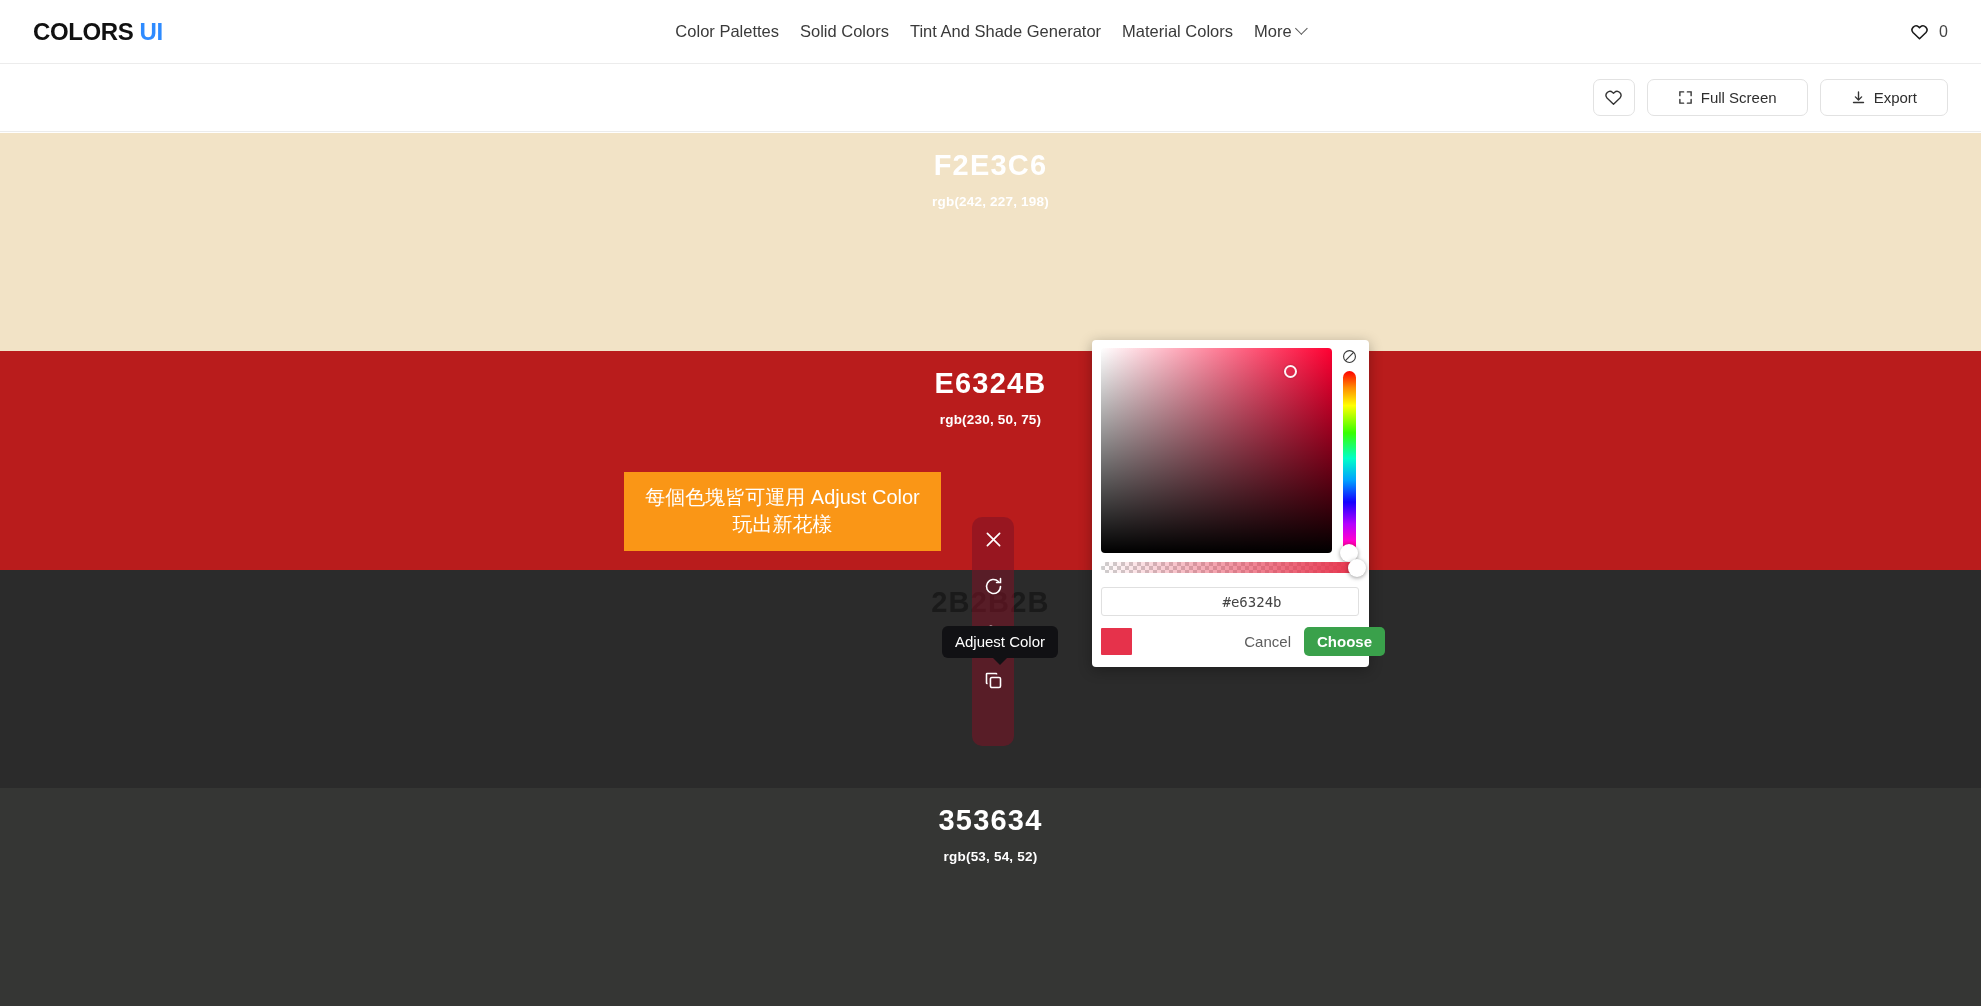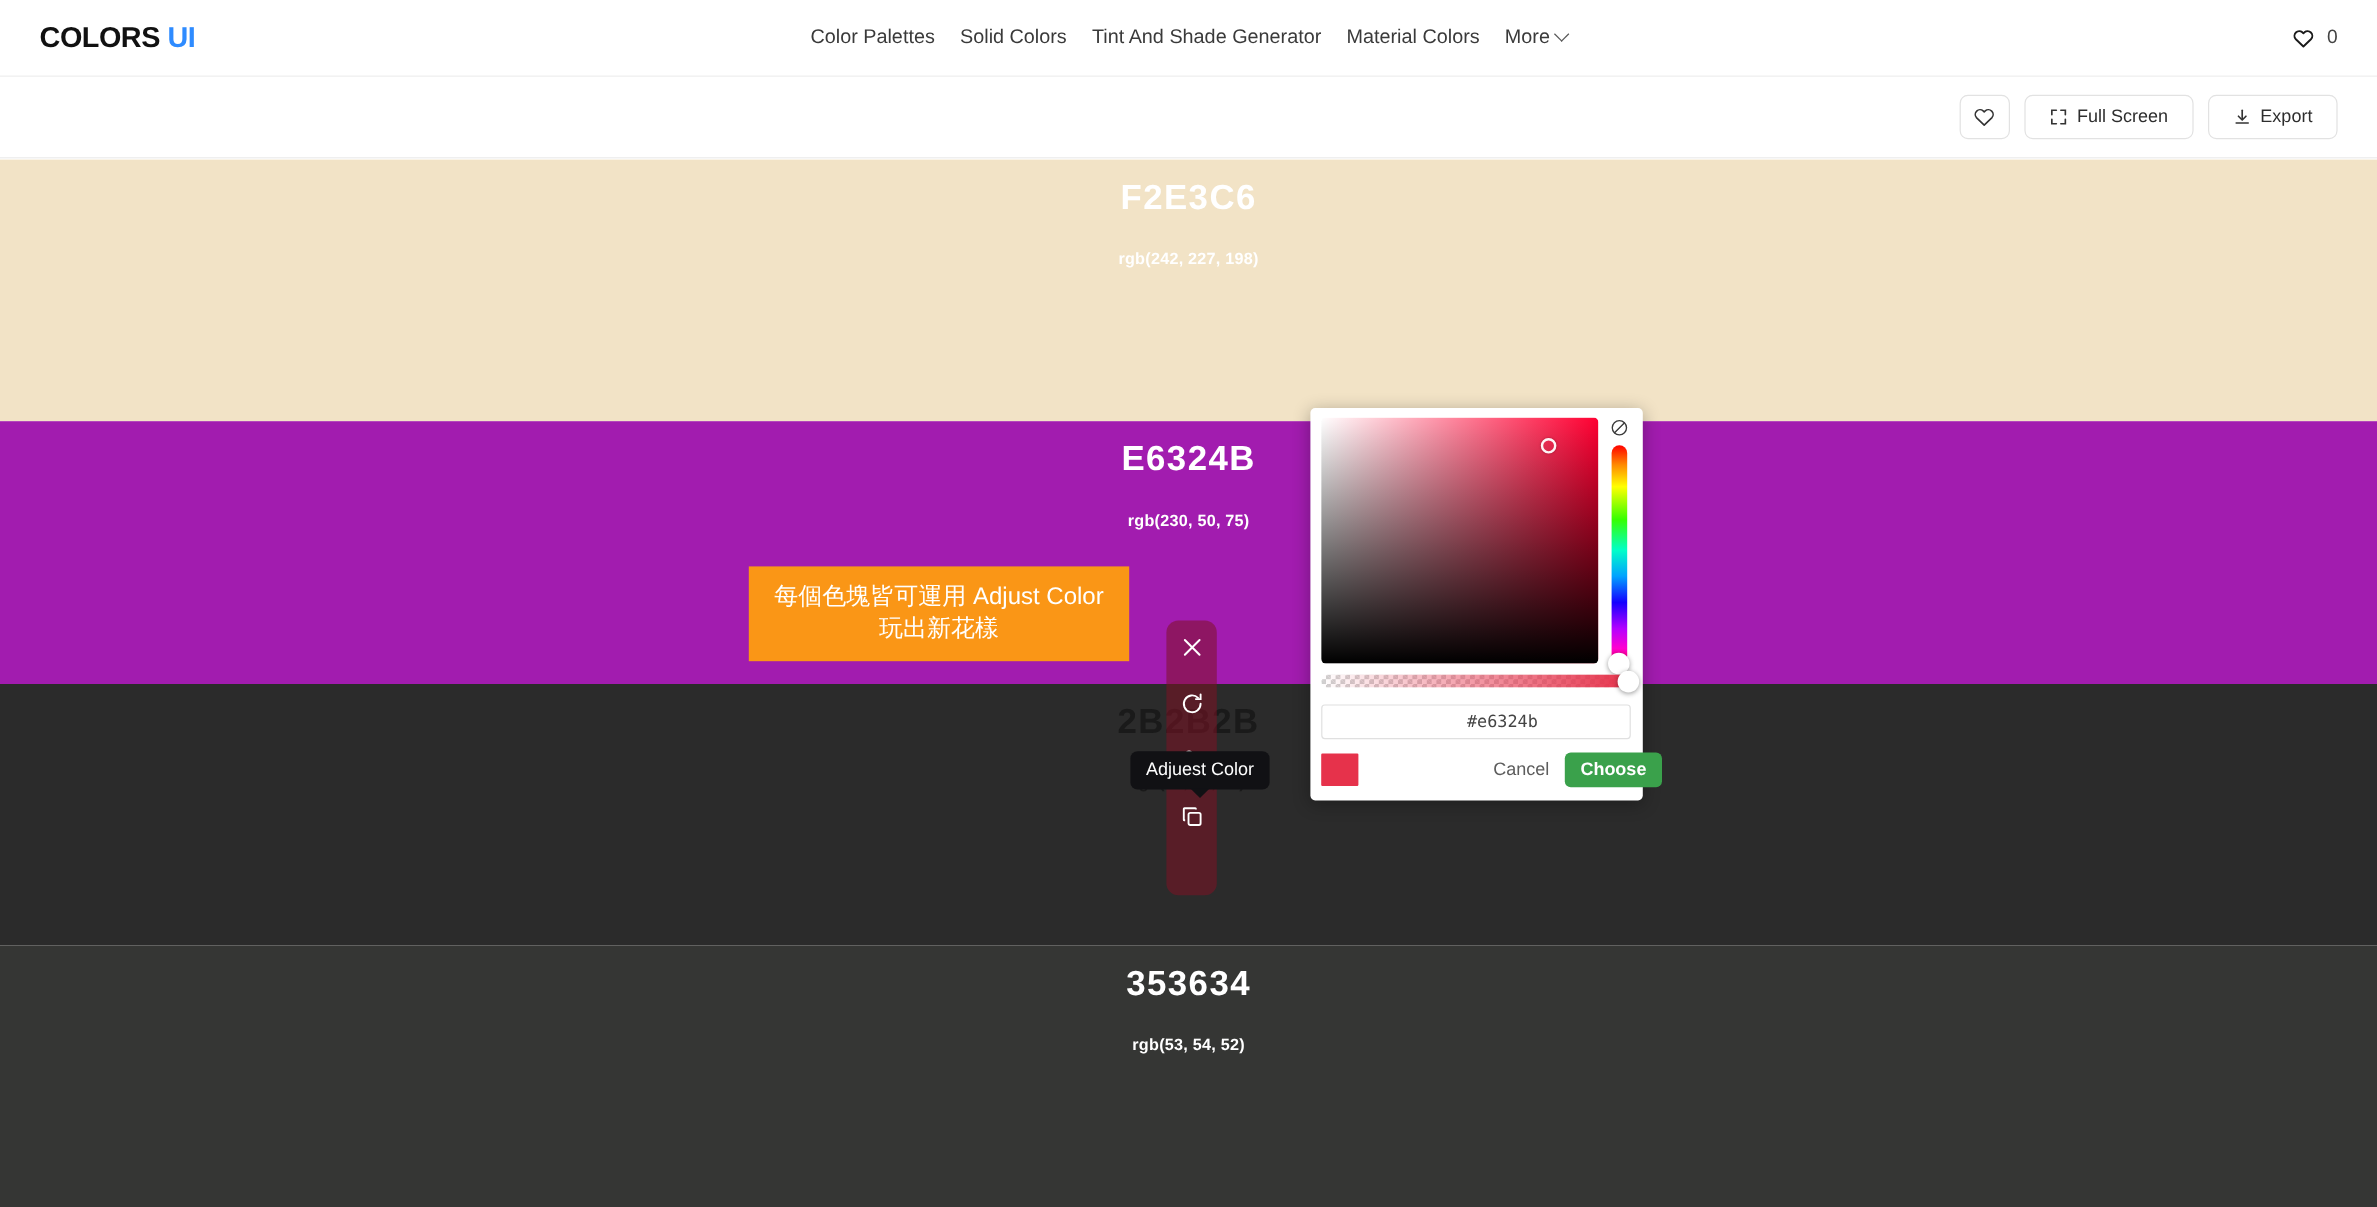--- a/index.html
+++ b/index.html
@@ -59,42 +59,42 @@
     border-bottom: 1px solid #ececec;
     display: flex; align-items: center; justify-content: flex-end;
     gap: 12px; padding-right: 33px;
   }
   .tb-btn {
     height: 37px;
     border: 1px solid #e2e2e2; border-radius: 7px;
     background: #fff; color: #2e2e2e;
     font-size: 15px;
     display: flex; align-items: center; justify-content: center;
-    gap: 8px; padding: 0 20px; cursor: pointer;
+    gap: 8px; padding: 0 30px; cursor: pointer;
   }
   .tb-btn.icon-only { width: 42px; padding: 0; }
 
   
   .palette {
     position: absolute; top: 133px; left: 0;
     width: 1981px; height: 873px;
     display: flex;
     flex-direction: column;
   }
   .swatch {
     flex: 1 1 0; position: relative;
     display: flex; flex-direction: column; align-items: center;
     padding-top: 16px;
     cursor: pointer;
   }
   .swatch .hex {
     font-size: 29px; font-weight: 700; letter-spacing: 1.2px;
   }
   .swatch .rgb {
-    font-size: 13.5px; font-weight: 700; letter-spacing: .2px; margin-top: 26px;
+    font-size: 13.5px; font-weight: 700; letter-spacing: .2px; margin-top: 12px;
   }
 
   
   .annotation {
     position: absolute;
     left: 624px; top: 472px;
     width: 317px; padding: 12px 10px 14px;
     background: #fa9616;
     color: #ffffff;
     font-size: 20px; line-height: 1.33;
@@ -298,21 +298,21 @@
     </svg>
     <span>Export</span>
   </div>
 </div>
 
 <div class="palette">
   <div class="swatch" id="sw0" style="background: rgb(242, 227, 198); color: rgb(255, 255, 255);">
     <div class="hex">F2E3C6</div>
     <div class="rgb">rgb(242, 227, 198)</div>
   </div>
-  <div class="swatch" id="sw2" style="background: #a21caf; color: rgb(255, 255, 255);">
+  <div class="swatch" id="sw2" style="background: #b91c1c; color: rgb(255, 255, 255);">
     <div class="hex">E6324B</div>
     <div class="rgb">rgb(230, 50, 75)</div>
   </div>
   <div class="swatch" id="sw3" style="background: rgb(43, 43, 43); color: rgb(26, 26, 26);">
     <div class="hex">2B2B2B</div>
     <div class="rgb">rgb(43, 43, 43)</div>
   </div>
   <div class="swatch" id="sw4" style="background: rgb(53, 54, 52); color: rgb(255, 255, 255);">
     <div class="hex">353634</div>
     <div class="rgb">rgb(53, 54, 52)</div>

